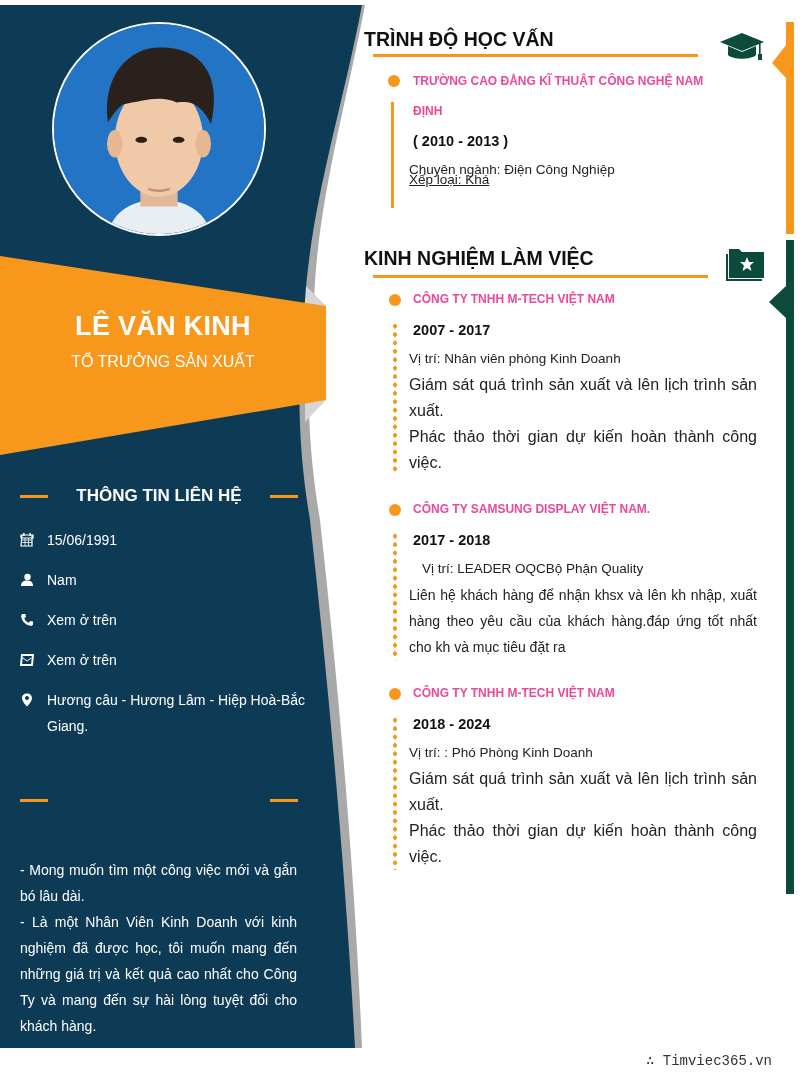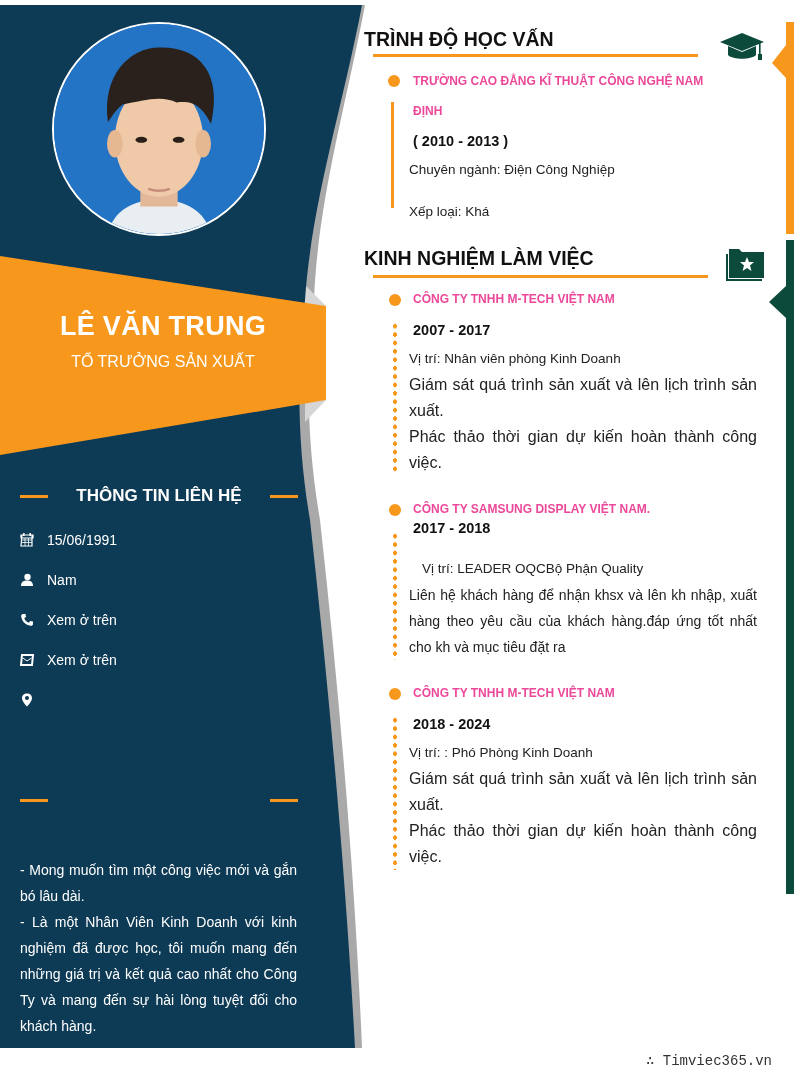--- a/index.html
+++ b/index.html
@@ -106,21 +106,21 @@
 
     <path d="M55,100 C48,50 80,22 110,24 C148,24 172,50 160,102 C150,82 140,78 125,80 C110,72 90,78 70,82 C62,88 58,96 55,100 Z" fill="#2b211c"></path>
 
     <ellipse cx="89" cy="118" rx="6" ry="3" fill="#2a1e18"></ellipse>
     <ellipse cx="127" cy="118" rx="6" ry="3" fill="#2a1e18"></ellipse>
 
     <path d="M96,168 Q107,172 118,168" stroke="#c48b7a" stroke-width="2.5" fill="none"></path>
   </svg>
 </div>
 
-<div class="abs name">LÊ VĂN TRUNG</div>
+<div class="abs name">LÊ VĂN KINH</div>
 <div class="abs job-title">TỔ TRƯỞNG SẢN XUẤT</div>
 
 <div class="abs side-heading" style="top:486px;">
   <span class="dash"></span>
   <span>THÔNG TIN LIÊN HỆ</span>
   <span class="dash"></span>
 </div>
 
 <div class="abs contact-row" style="top:527px;">
   <span class="ico">
@@ -162,20 +162,21 @@
   </span>
   <span>Xem ở trên</span>
 </div>
 
 <div class="abs contact-row" style="top:687px;">
   <span class="ico">
     <svg viewBox="0 0 14 14">
         <path d="M7,0.5 C10,0.5 12,2.6 12,5.2 C12,8.5 7,13.5 7,13.5 C7,13.5 2,8.5 2,5.2 C2,2.6 4,0.5 7,0.5 Z M7,3 A2,2 0 1 0 7.01,3 Z" fill-rule="evenodd"></path>
       </svg>
   </span>
+  <span style="width:260px;">Hương câu - Hương Lâm - Hiệp Hoà-Bắc Giang.</span>
 </div>
 
 <div class="abs side-heading" style="top:799px;">
   <span class="dash"></span>
   <span class="dash"></span>
 </div>
 
 <div class="abs objective">
   <p>- Mong muốn tìm một công việc mới và gắn bó lâu dài.</p>
   <p>- Là một Nhân Viên Kinh Doanh với kinh nghiệm đã được học, tôi muốn mang đến những giá trị và kết quả cao nhất cho Công Ty và mang đến sự hài lòng tuyệt đối cho khách hàng.</p>
@@ -189,21 +190,21 @@
   <rect x="40" y="11" width="1.6" height="12"></rect>
   <rect x="39" y="22" width="4" height="6"></rect>
 </svg>
 
 <div class="abs dot" style="left:388px; top:75px;"></div>
 <div class="abs edu-vline"></div>
 <div class="abs item-title" style="top:74px;">TRƯỜNG CAO ĐẲNG KĨ THUẬT CÔNG NGHỆ NAM</div>
 <div class="abs item-title" style="top:104px;">ĐỊNH</div>
 <div class="abs item-date" style="top:133px;">( 2010 - 2013 )</div>
 <div class="abs item-small" style="top:162px;">Chuyên ngành: Điện Công Nghiệp</div>
-<div class="abs item-small" style="top:204px;">Xếp loại: Khá</div>
+<div class="abs item-small" style="top:172px;text-decoration:underline;">Xếp loại: Khá</div>
 
 <div class="abs sec-title" style="top:247px;">KINH NGHIỆM LÀM VIỆC</div>
 <div class="abs sec-rule" style="top:275px; width:335px;"></div>
 <svg class="abs sec-icon" style="left:725px; top:248px; width:40px; height:34px;" viewBox="0 0 40 34">
   <path d="M1,6 L1,33 L37,33 L37,31 L3,31 L3,6 Z"></path>
   <path d="M4,1 L14,1 L17,4 L39,4 L39,30 L4,30 Z"></path>
   <path d="M22,9 L24,14 L29,14 L25,17.5 L26.5,23 L22,20 L17.5,23 L19,17.5 L15,14 L20,14 Z" fill="#ffffff"></path>
 </svg>
 
 <div class="abs dot" style="left:389px; top:294px;"></div>
@@ -212,21 +213,21 @@
 <div class="abs item-date" style="top:322px;">2007 - 2017</div>
 <div class="abs item-small" style="top:351px;">Vị trí: Nhân viên phòng Kinh Doanh</div>
 <div class="abs item-desc" style="top:372px;">
   <p>Giám sát quá trình sản xuất và lên lịch trình sản xuất.</p>
   <p>Phác thảo thời gian dự kiến hoàn thành công việc.</p>
 </div>
 
 <div class="abs dot" style="left:389px; top:504px;"></div>
 <div class="abs dotted" style="left:393px; top:532px; height:128px;"></div>
 <div class="abs item-title" style="top:502px;">CÔNG TY SAMSUNG DISPLAY VIỆT NAM.</div>
-<div class="abs item-date" style="top:520px;">2017 - 2018</div>
+<div class="abs item-date" style="top:532px;">2017 - 2018</div>
 <div class="abs item-small" style="top:561px;margin-left:13px;">Vị trí:  LEADER OQCBộ Phận Quality</div>
 <div class="abs item-desc small" style="top:582px;">
   <p>Liên hệ khách hàng để nhận khsx và lên kh nhập, xuất hàng theo yêu cầu của khách hàng.đáp ứng tốt nhất cho kh và mục tiêu đặt ra</p>
 </div>
 
 <div class="abs dot" style="left:389px; top:688px;"></div>
 <div class="abs dotted" style="left:393px; top:716px; height:154px;"></div>
 <div class="abs item-title" style="top:686px;">CÔNG TY TNHH M-TECH VIỆT NAM</div>
 <div class="abs item-date" style="top:716px;">2018 - 2024</div>
 <div class="abs item-small" style="top:745px;">Vị trí: : Phó Phòng Kinh Doanh</div>

